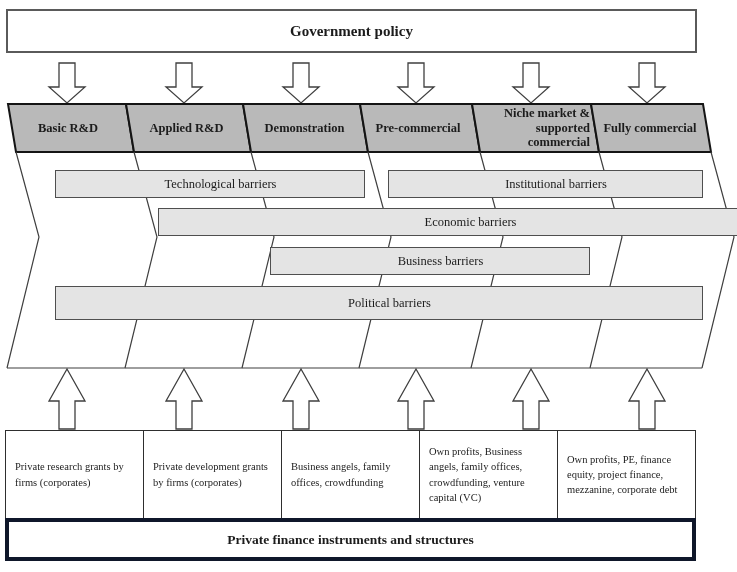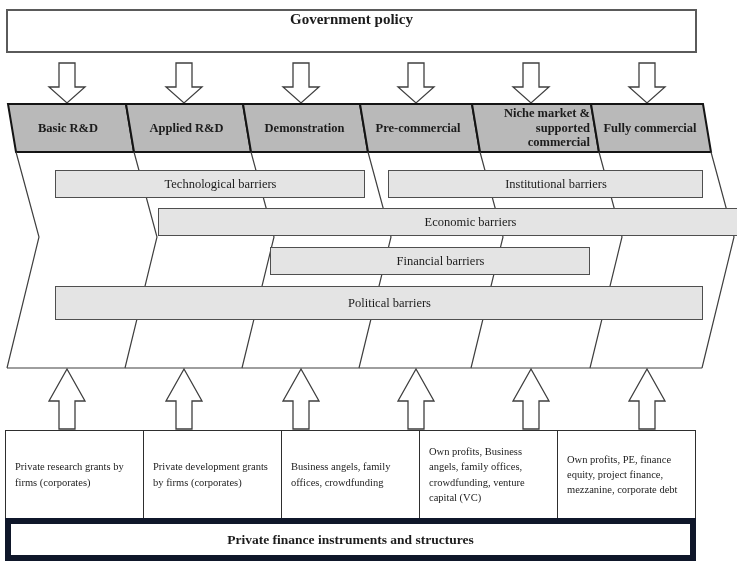--- a/index.html
+++ b/index.html
@@ -4,21 +4,21 @@
 <style>
   html,body{margin:0;padding:0;background:#fff;}
   .canvas{
     position:relative;width:737px;height:572px;background:#ffffff;overflow:hidden;
     font-family:"Liberation Serif","DejaVu Serif",serif;color:var(--text,#1c1c1c);
   }
   .shapes{position:absolute;left:0;top:0;}
   .gov-box{
     position:absolute;left:6px;top:9px;width:691px;height:44px;box-sizing:border-box;
     border:2px solid #5a5a5a;background:#fff;
-    display:flex;justify-content:center;
+    display:flex;align-items:center;justify-content:center;
     font-weight:bold;font-size:15px;
   }
   .stage-label{
     position:absolute;top:104px;height:48px;box-sizing:border-box;
     display:flex;align-items:center;justify-content:center;text-align:right;
     font-weight:bold;font-size:12.5px;line-height:1.18;padding:0 4px;
   }
   .bar{
     position:absolute;box-sizing:border-box;background:var(--barrier-fill,#e4e4e4);
     border:1.3px solid #4f4f4f;display:flex;align-items:center;justify-content:center;
@@ -30,21 +30,21 @@
     border:1.5px solid #2e2e2e;border-bottom:none;display:flex;background:#fff;
   }
   .finance-cell{
     flex:1 1 0;box-sizing:border-box;border-right:1.5px solid #2e2e2e;
     padding:4px 9px;display:flex;align-items:center;text-align:left;
     font-size:10.5px;line-height:1.45;
   }
   .finance-cell:last-child{border-right:none;}
   .finance-footer{
     position:absolute;left:5px;top:518px;width:691px;height:43px;box-sizing:border-box;
-    border:6px solid #0f172a;background:#fff;display:flex;align-items:center;justify-content:center;
+    border:4px solid #0f172a;background:#fff;display:flex;align-items:center;justify-content:center;
     font-weight:bold;font-size:13.5px;
   }
 </style>
 </head>
 <body>
 
 <div class="canvas">
 
   <svg class="shapes" width="737" height="572" viewBox="0 0 737 572" aria-hidden="true">
 
@@ -101,21 +101,21 @@
   <div class="bar" style="left:55px;top:170px;width:310px;height:28px">
       <span>Technological barriers</span>
     </div>
   <div class="bar" style="left:388px;top:170px;width:315px;height:28px">
       <span>Institutional barriers</span>
     </div>
   <div class="bar" style="left:158px;top:208px;width:604px;height:28px">
       <span>Economic barriers</span>
     </div>
   <div class="bar" style="left:270px;top:247px;width:320px;height:28px">
-      <span>Financial barriers</span>
+      <span>Business barriers</span>
     </div>
   <div class="bar" style="left:55px;top:286px;width:648px;height:34px">
       <span>Political barriers</span>
     </div>
 
   <div class="finance-table">
     <div class="finance-cell">
         <span>Private research grants by firms (corporates)</span>
       </div>
     <div class="finance-cell">

